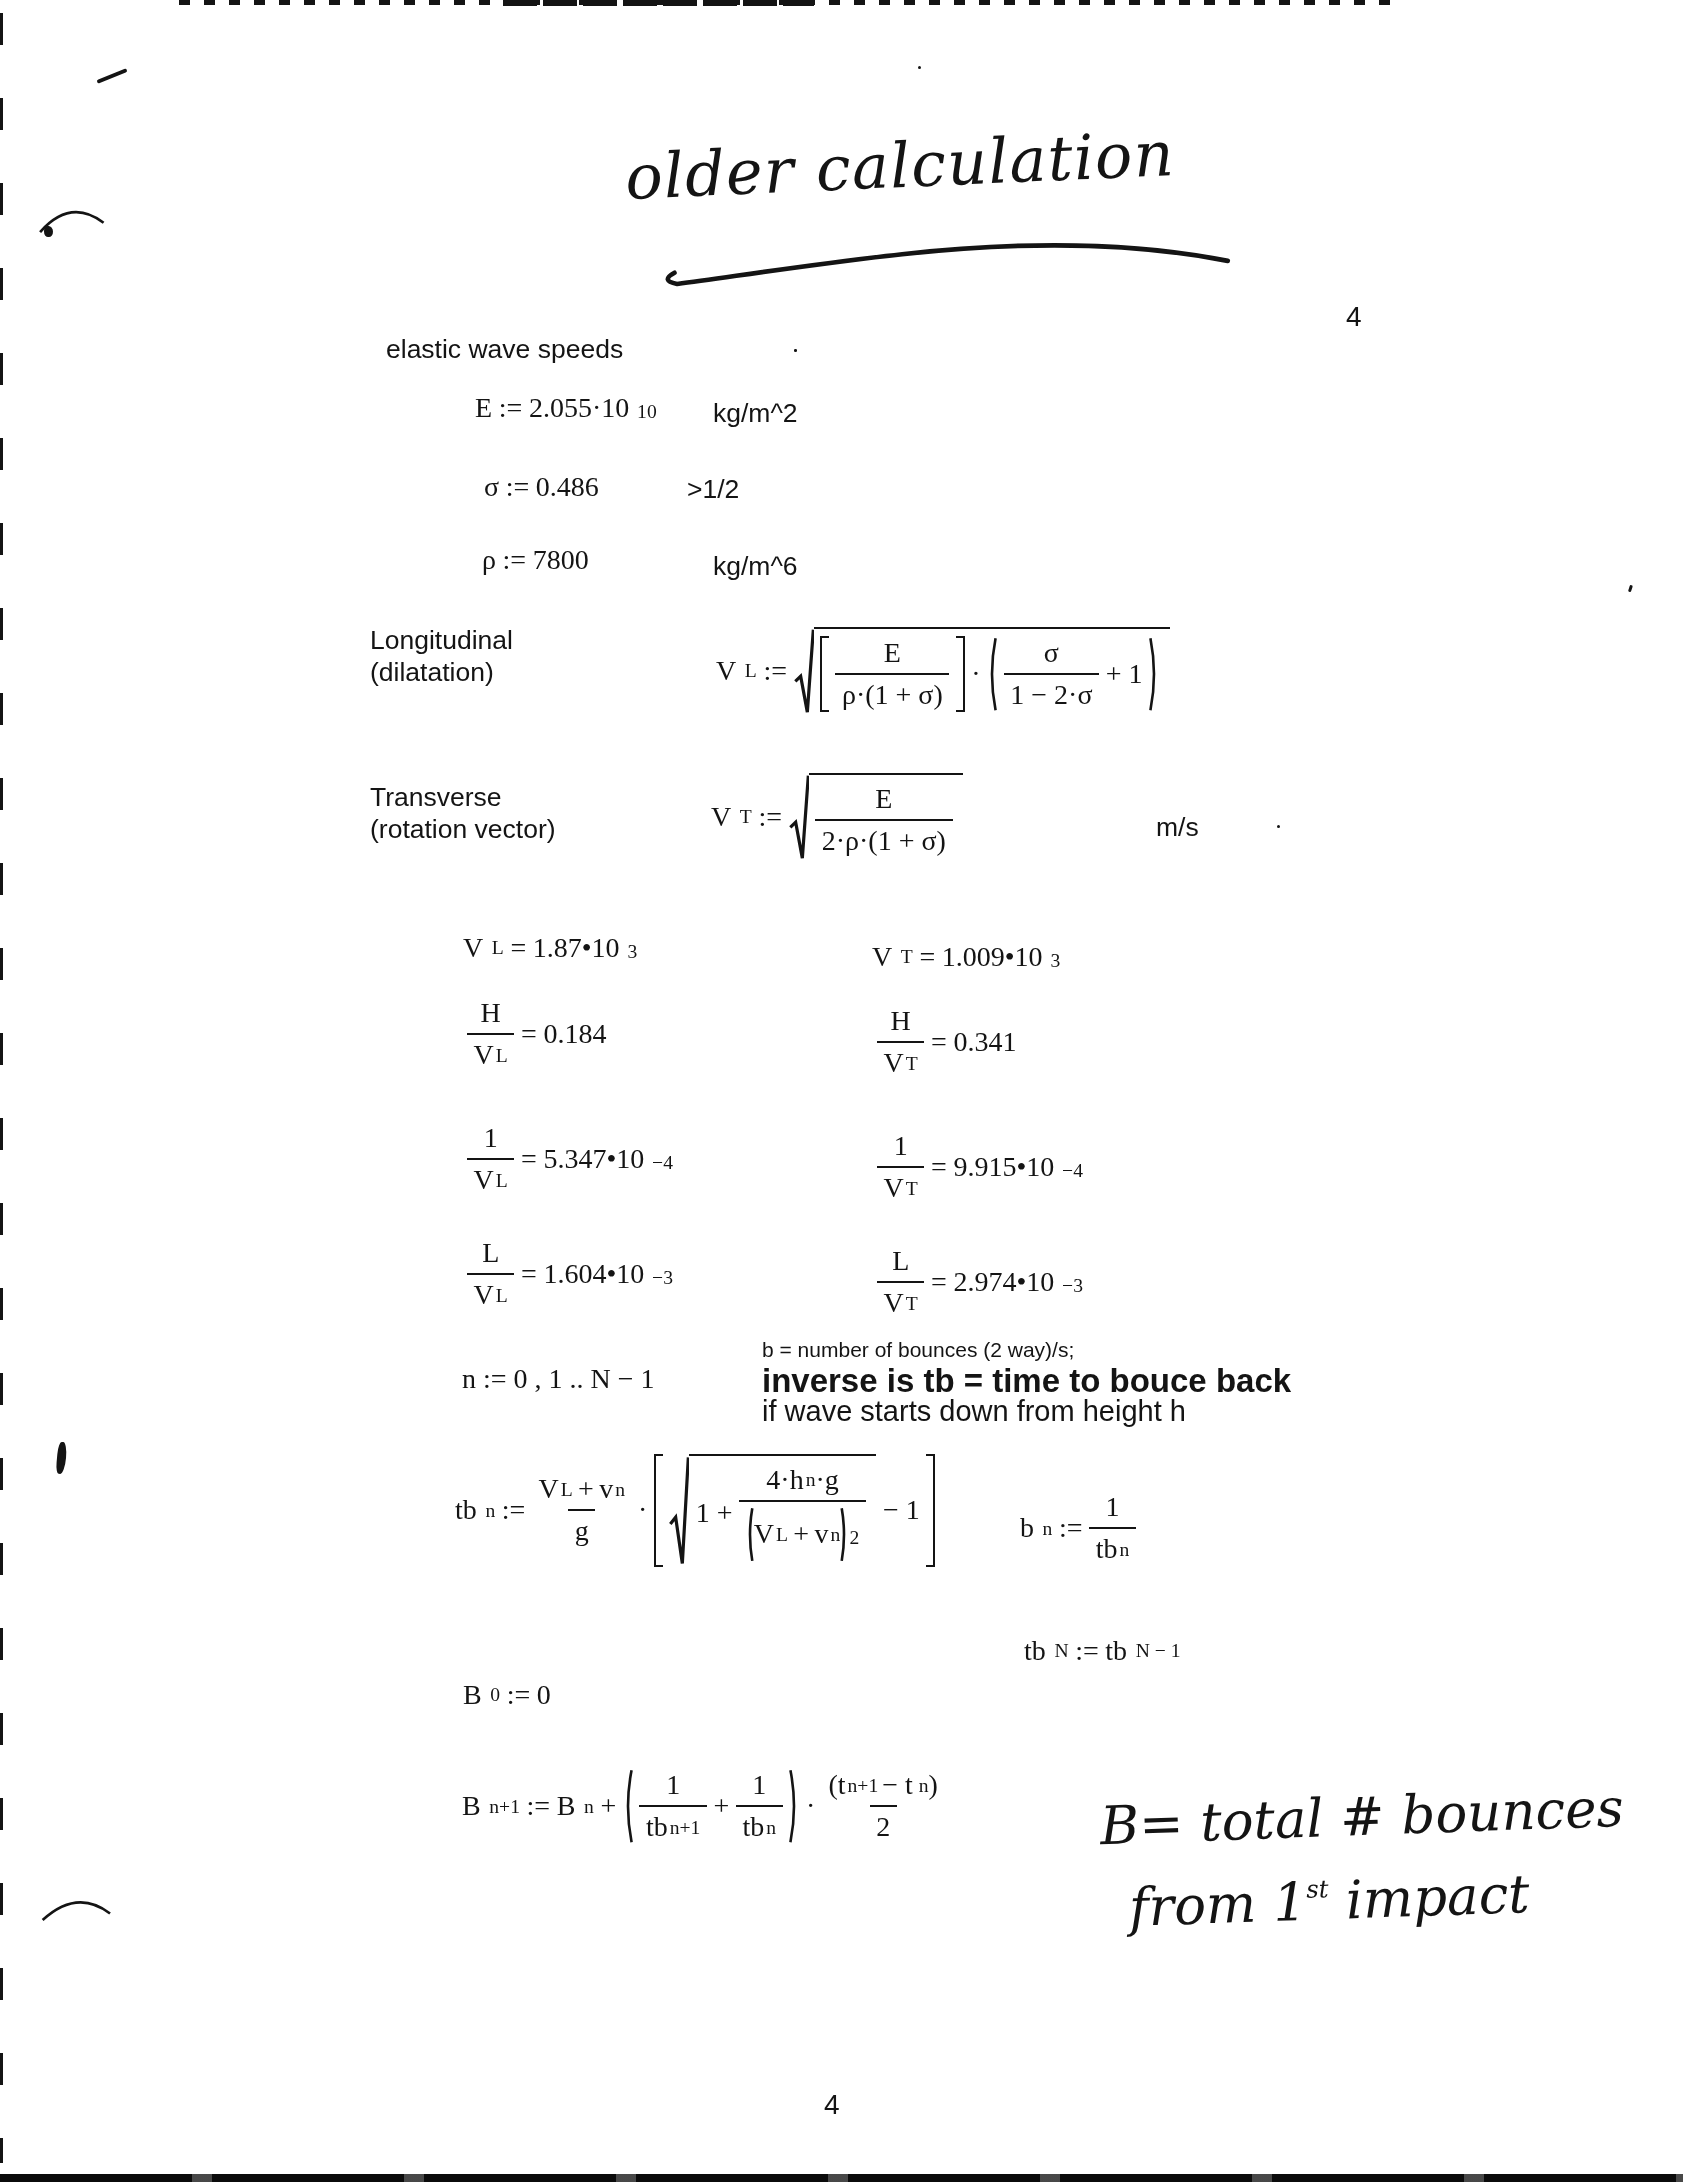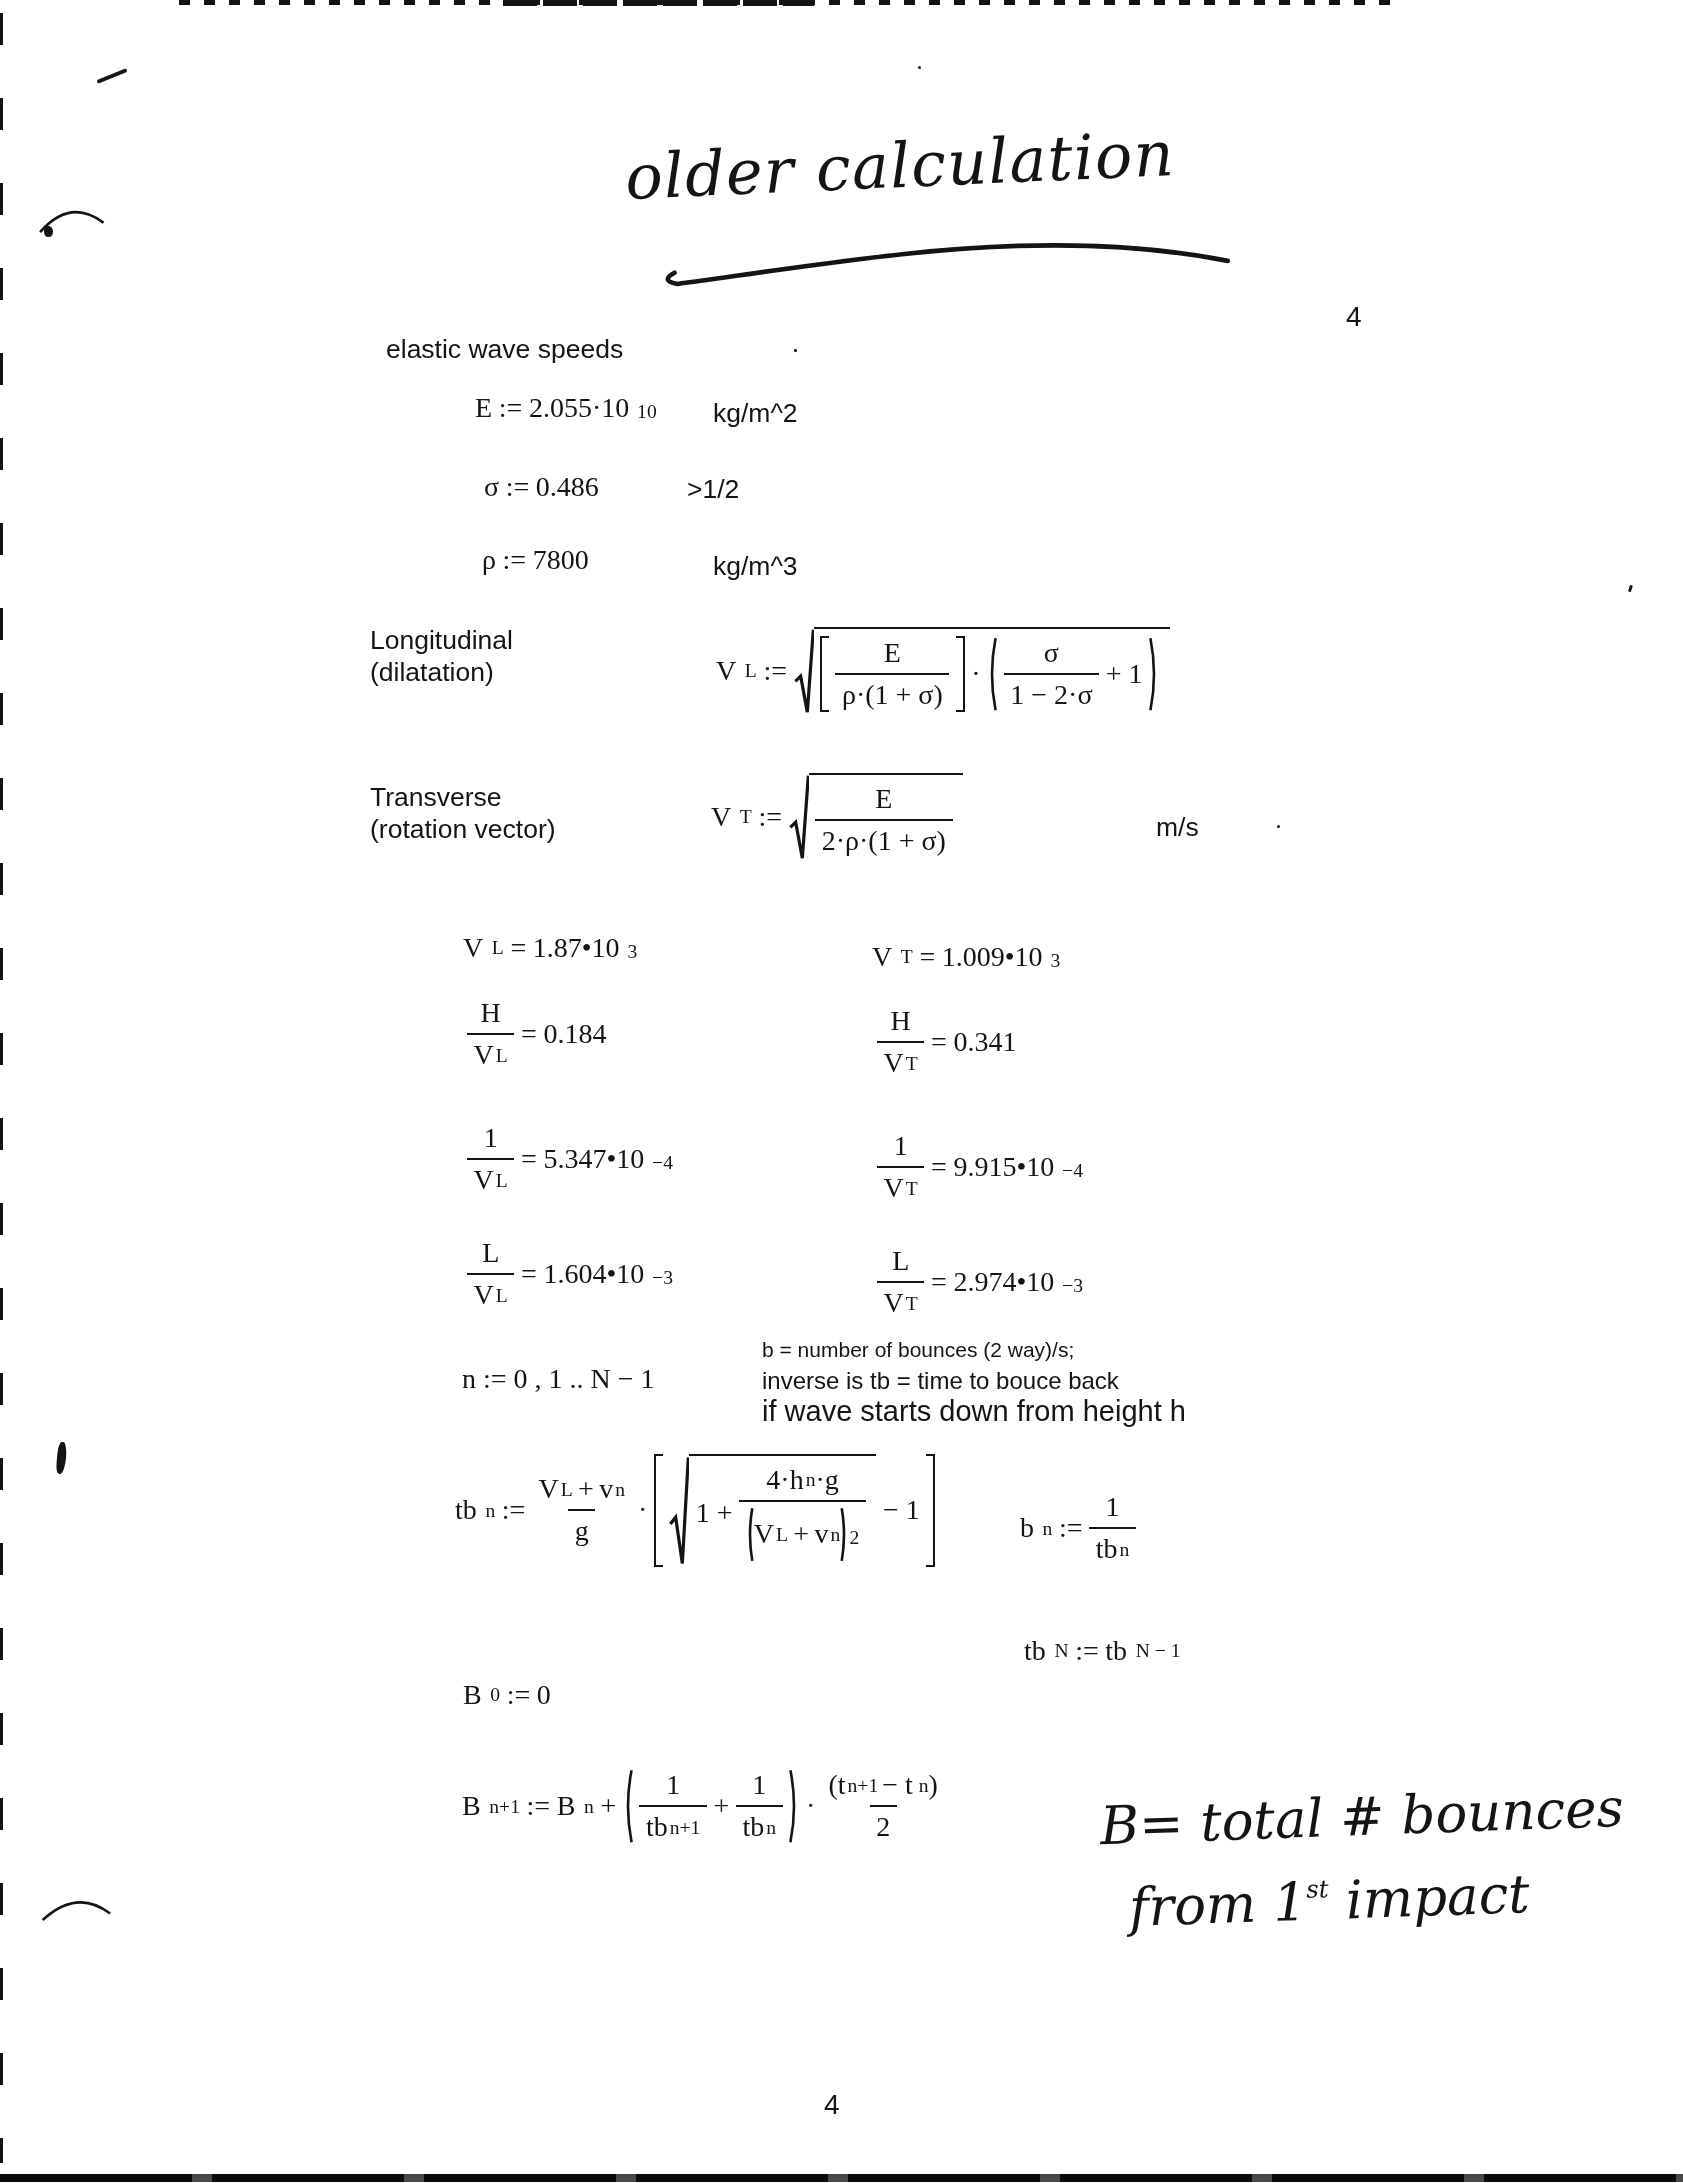--- a/index.html
+++ b/index.html
@@ -82,21 +82,21 @@
   </div>
   <div class="abs sans label" style="left:687px; top:473px;">&gt;1/2</div>
 
   <div class="abs math" style="left:482px; top:544px;">
     <span class="mrow">
       <span class="tok">ρ</span>
       <span class="tok">:=</span>
       <span class="tok">7800</span>
     </span>
   </div>
-  <div class="abs sans label" style="left:713px; top:550px;">kg/m^3</div>
+  <div class="abs sans label" style="left:713px; top:550px;">kg/m^6</div>
 
   <div class="abs sans label" style="left:370px; top:624px;">Longitudinal</div>
   <div class="abs sans label" style="left:370px; top:656px;">(dilatation)</div>
 
   <div class="abs math" style="left:716px; top:627px;">
     <span class="mrow">
       <span class="tok">V</span>
         <sub class="mc">L</sub>
       <span class="tok">:=</span>
       <span class="sqrt">
@@ -249,21 +249,21 @@
           </span>
       </span>
       <span class="tok">=</span>
       <span class="tok">2.974•10</span>
         <sup class="mc">−3</sup>
     </span>
   </div>
 
   <div class="abs math" style="left:462px; top:1363px;">n := 0 , 1 .. N − 1</div>
   <div class="abs sans" style="left:762px; top:1335px; font-size:21px; line-height:30px;">b = number of bounces (2 way)/s;</div>
-  <div class="abs sans" style="left:762px; top:1366px; font-size:24px; line-height:30px;">inverse is tb = time to bouce back</div>
+  <div class="abs sans" style="left:762px; top:1366px; font-size:33px; line-height:30px;font-weight:bold;">inverse is tb = time to bouce back</div>
   <div class="abs sans" style="left:762px; top:1396px; font-size:29px; line-height:30px;">if wave starts down from height h</div>
 
   <div class="abs math" style="left:455px; top:1454px;">
     <span class="mrow">
       <span class="tok">tb</span>
         <sub class="mc">n</sub>
       <span class="tok">:=</span>
       <span class="frac">
         <span class="num">
           <span>V</span>

